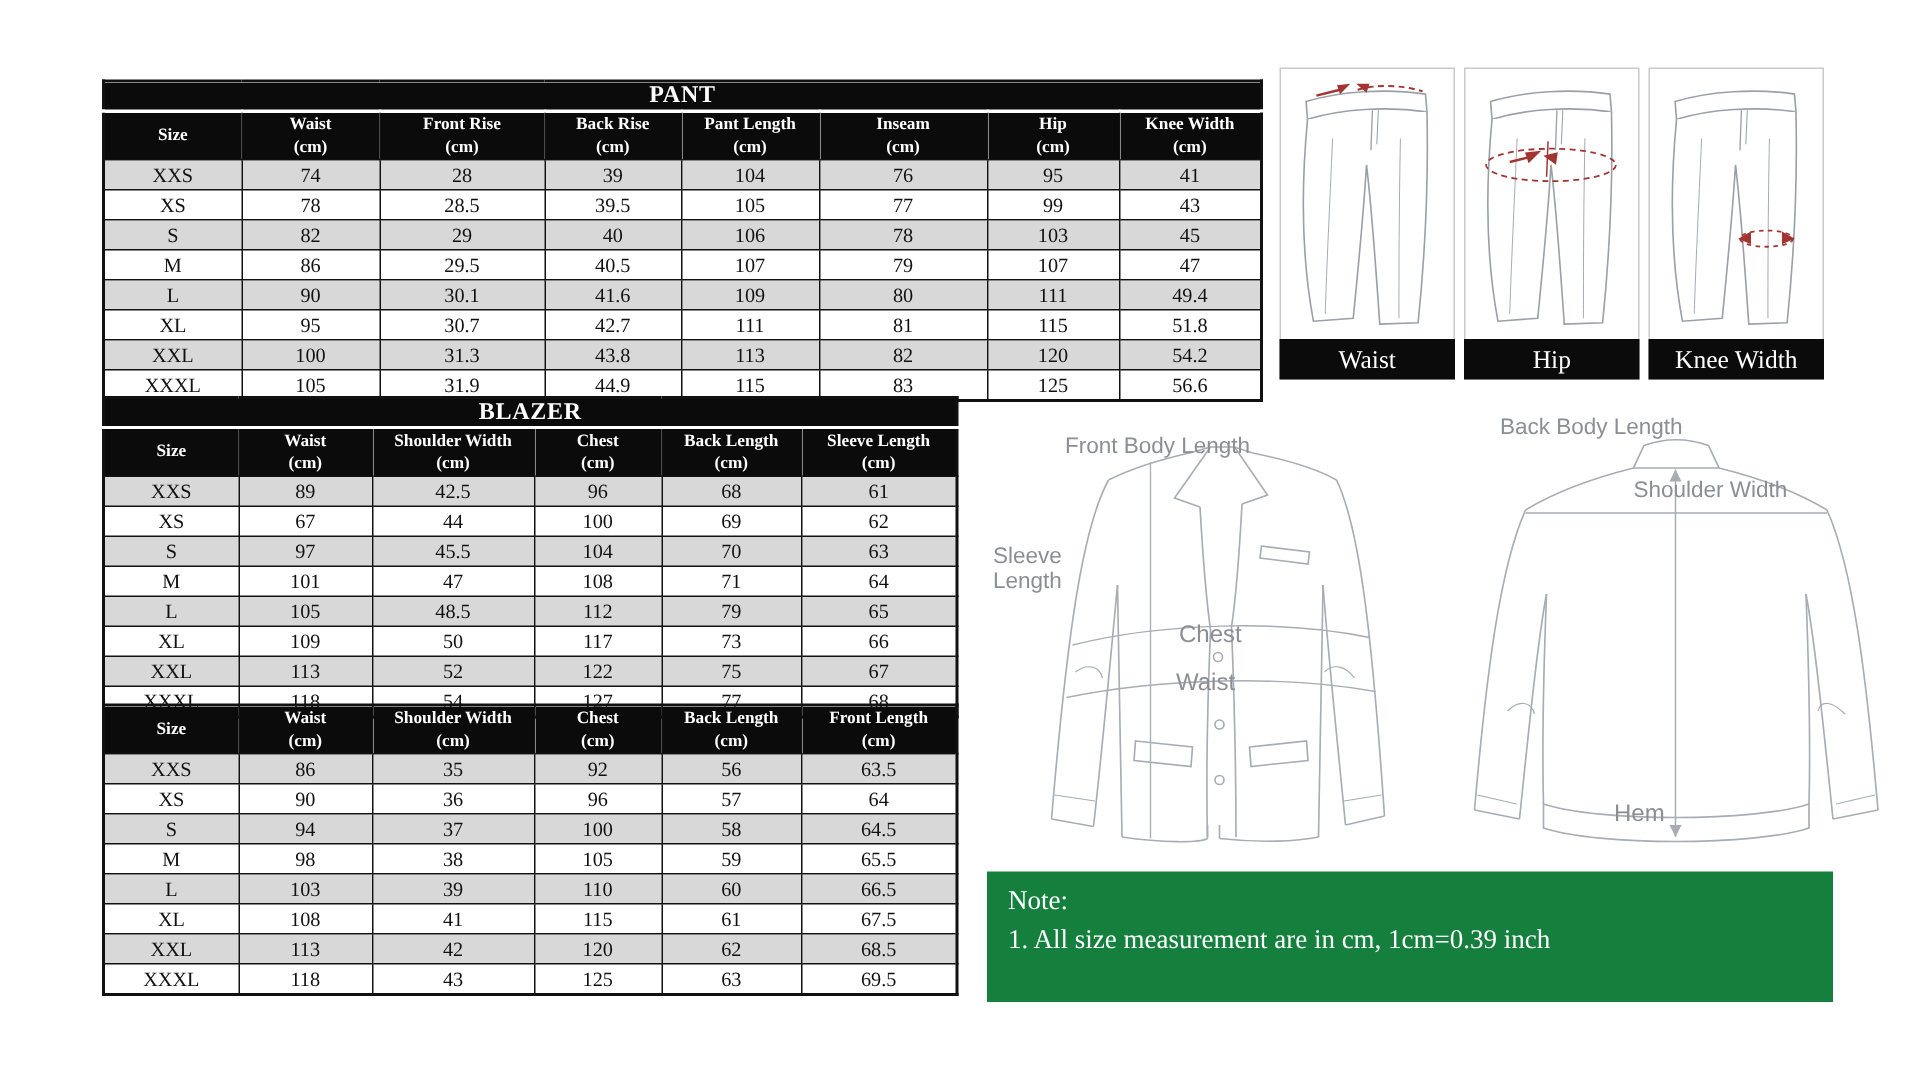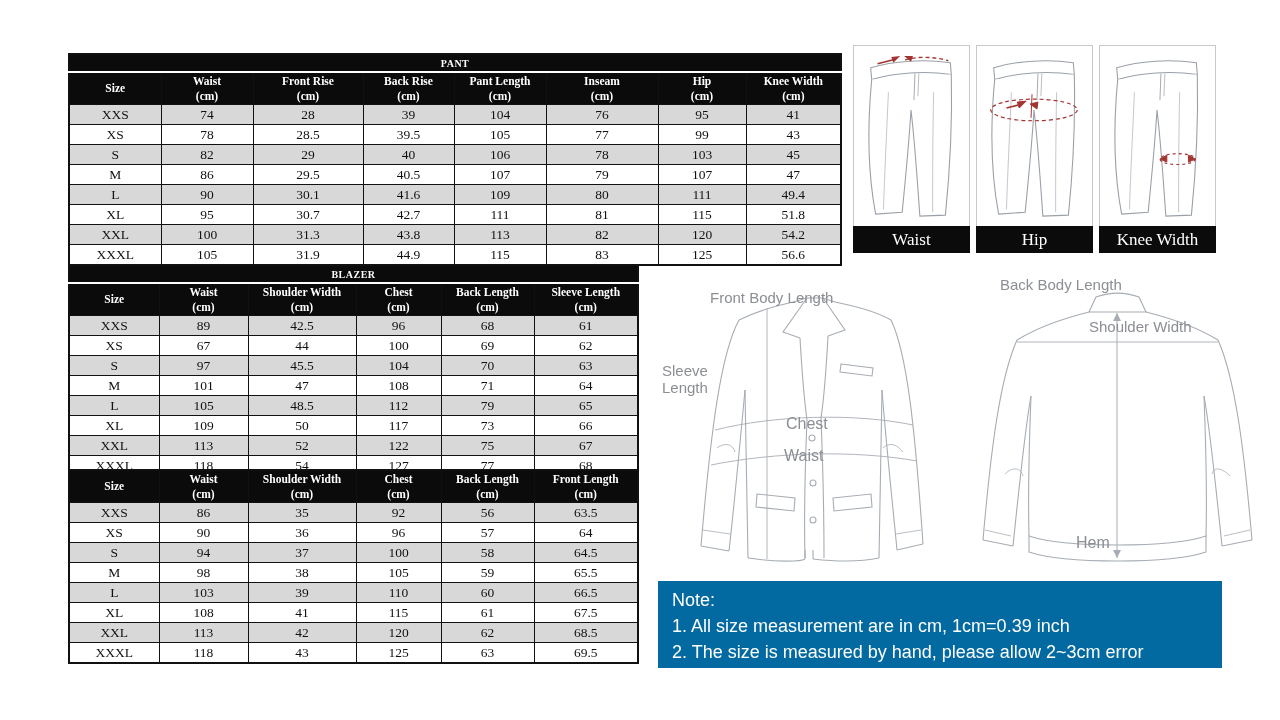--- a/index.html
+++ b/index.html
@@ -5,21 +5,21 @@
   html,body { margin:0; padding:0; background:#ffffff; }
   .screen { position:relative; width:1280px; height:720px; background:#ffffff;
             font-family:"Liberation Serif", serif; overflow:hidden; }
 
   
   table.size-table { position:absolute; border-collapse:collapse; table-layout:fixed;
                      border:2px solid #111; }
   .size-table th, .size-table td { border:1px solid #111; text-align:center;
                      vertical-align:middle; padding:0; overflow:hidden; }
   .size-table tr.title-row th { background:#0b0b0b; color:#ffffff; font-weight:bold;
-                     font-size:10px; height:16px; border-bottom:2px solid #ffffff;
+                     font-size:16px; height:16px; border-bottom:2px solid #ffffff;
                      letter-spacing:0.5px; }
   .size-table tr.header-row th { background:#0b0b0b; color:#ffffff; font-weight:bold;
                      font-size:11.5px; height:31px; line-height:1.3; }
   .size-table tbody td { font-size:13.5px; height:19px; color:#111; }
   .size-table tbody tr.even td { background:#d8d8d8; }
   .size-table tbody tr.odd td  { background:#ffffff; }
   #pant-table   { left:68px;  top:53px;  width:772px; }
   #blazer-table { left:68px;  top:264px; width:569px; }
   #vest-table   { left:68px;  top:469px; width:569px; }
 
@@ -43,22 +43,22 @@
   #lbl-front-body-length { left:710px; top:289px; }
   #lbl-sleeve-length     { left:662px; top:362px; width:64px; line-height:17px; }
   #lbl-chest             { left:786px; top:415px; font-size:16px; }
   #lbl-waist             { left:784px; top:447px; font-size:16px; }
   #lbl-back-body-length  { left:1000px; top:276px; }
   #lbl-shoulder-width    { left:1089px; top:318px; }
   #lbl-hem               { left:1076px; top:534px; font-size:16px; }
 
   
   .note-box { position:absolute; left:658px; top:581px; width:564px; height:87px;
-              background:#0369a1; color:#ffffff; box-sizing:border-box;
-              padding:7px 8px 0 14px; font-family:Liberation Sans, sans-serif; }
+              background:#15803d; color:#ffffff; box-sizing:border-box;
+              padding:7px 8px 0 14px; font-family:Liberation Serif, serif; }
   .note-box .note-heading { font-size:18px; line-height:25px; }
   .note-box .note-line    { font-size:18px; line-height:26px; white-space:nowrap; }
 </style>
 </head>
 <body>
 
 <div class="screen">
 
   <svg width="0" height="0" style="position:absolute">
     <defs>
@@ -542,16 +542,15 @@
   <div class="diagram-label" id="lbl-sleeve-length">Sleeve Length</div>
   <div class="diagram-label" id="lbl-chest">Chest</div>
   <div class="diagram-label" id="lbl-waist">Waist</div>
   <div class="diagram-label" id="lbl-back-body-length">Back Body Length</div>
   <div class="diagram-label" id="lbl-shoulder-width">Shoulder Width</div>
   <div class="diagram-label" id="lbl-hem">Hem</div>
 
   <div class="note-box">
     <div class="note-heading">Note:</div>
     <div class="note-line">1. All size measurement are in cm, 1cm=0.39 inch</div>
-    <div class="note-line">2. The size is measured by hand, please allow 2~3cm error</div>
   </div>
 
 </div>
 
 </body></html>

